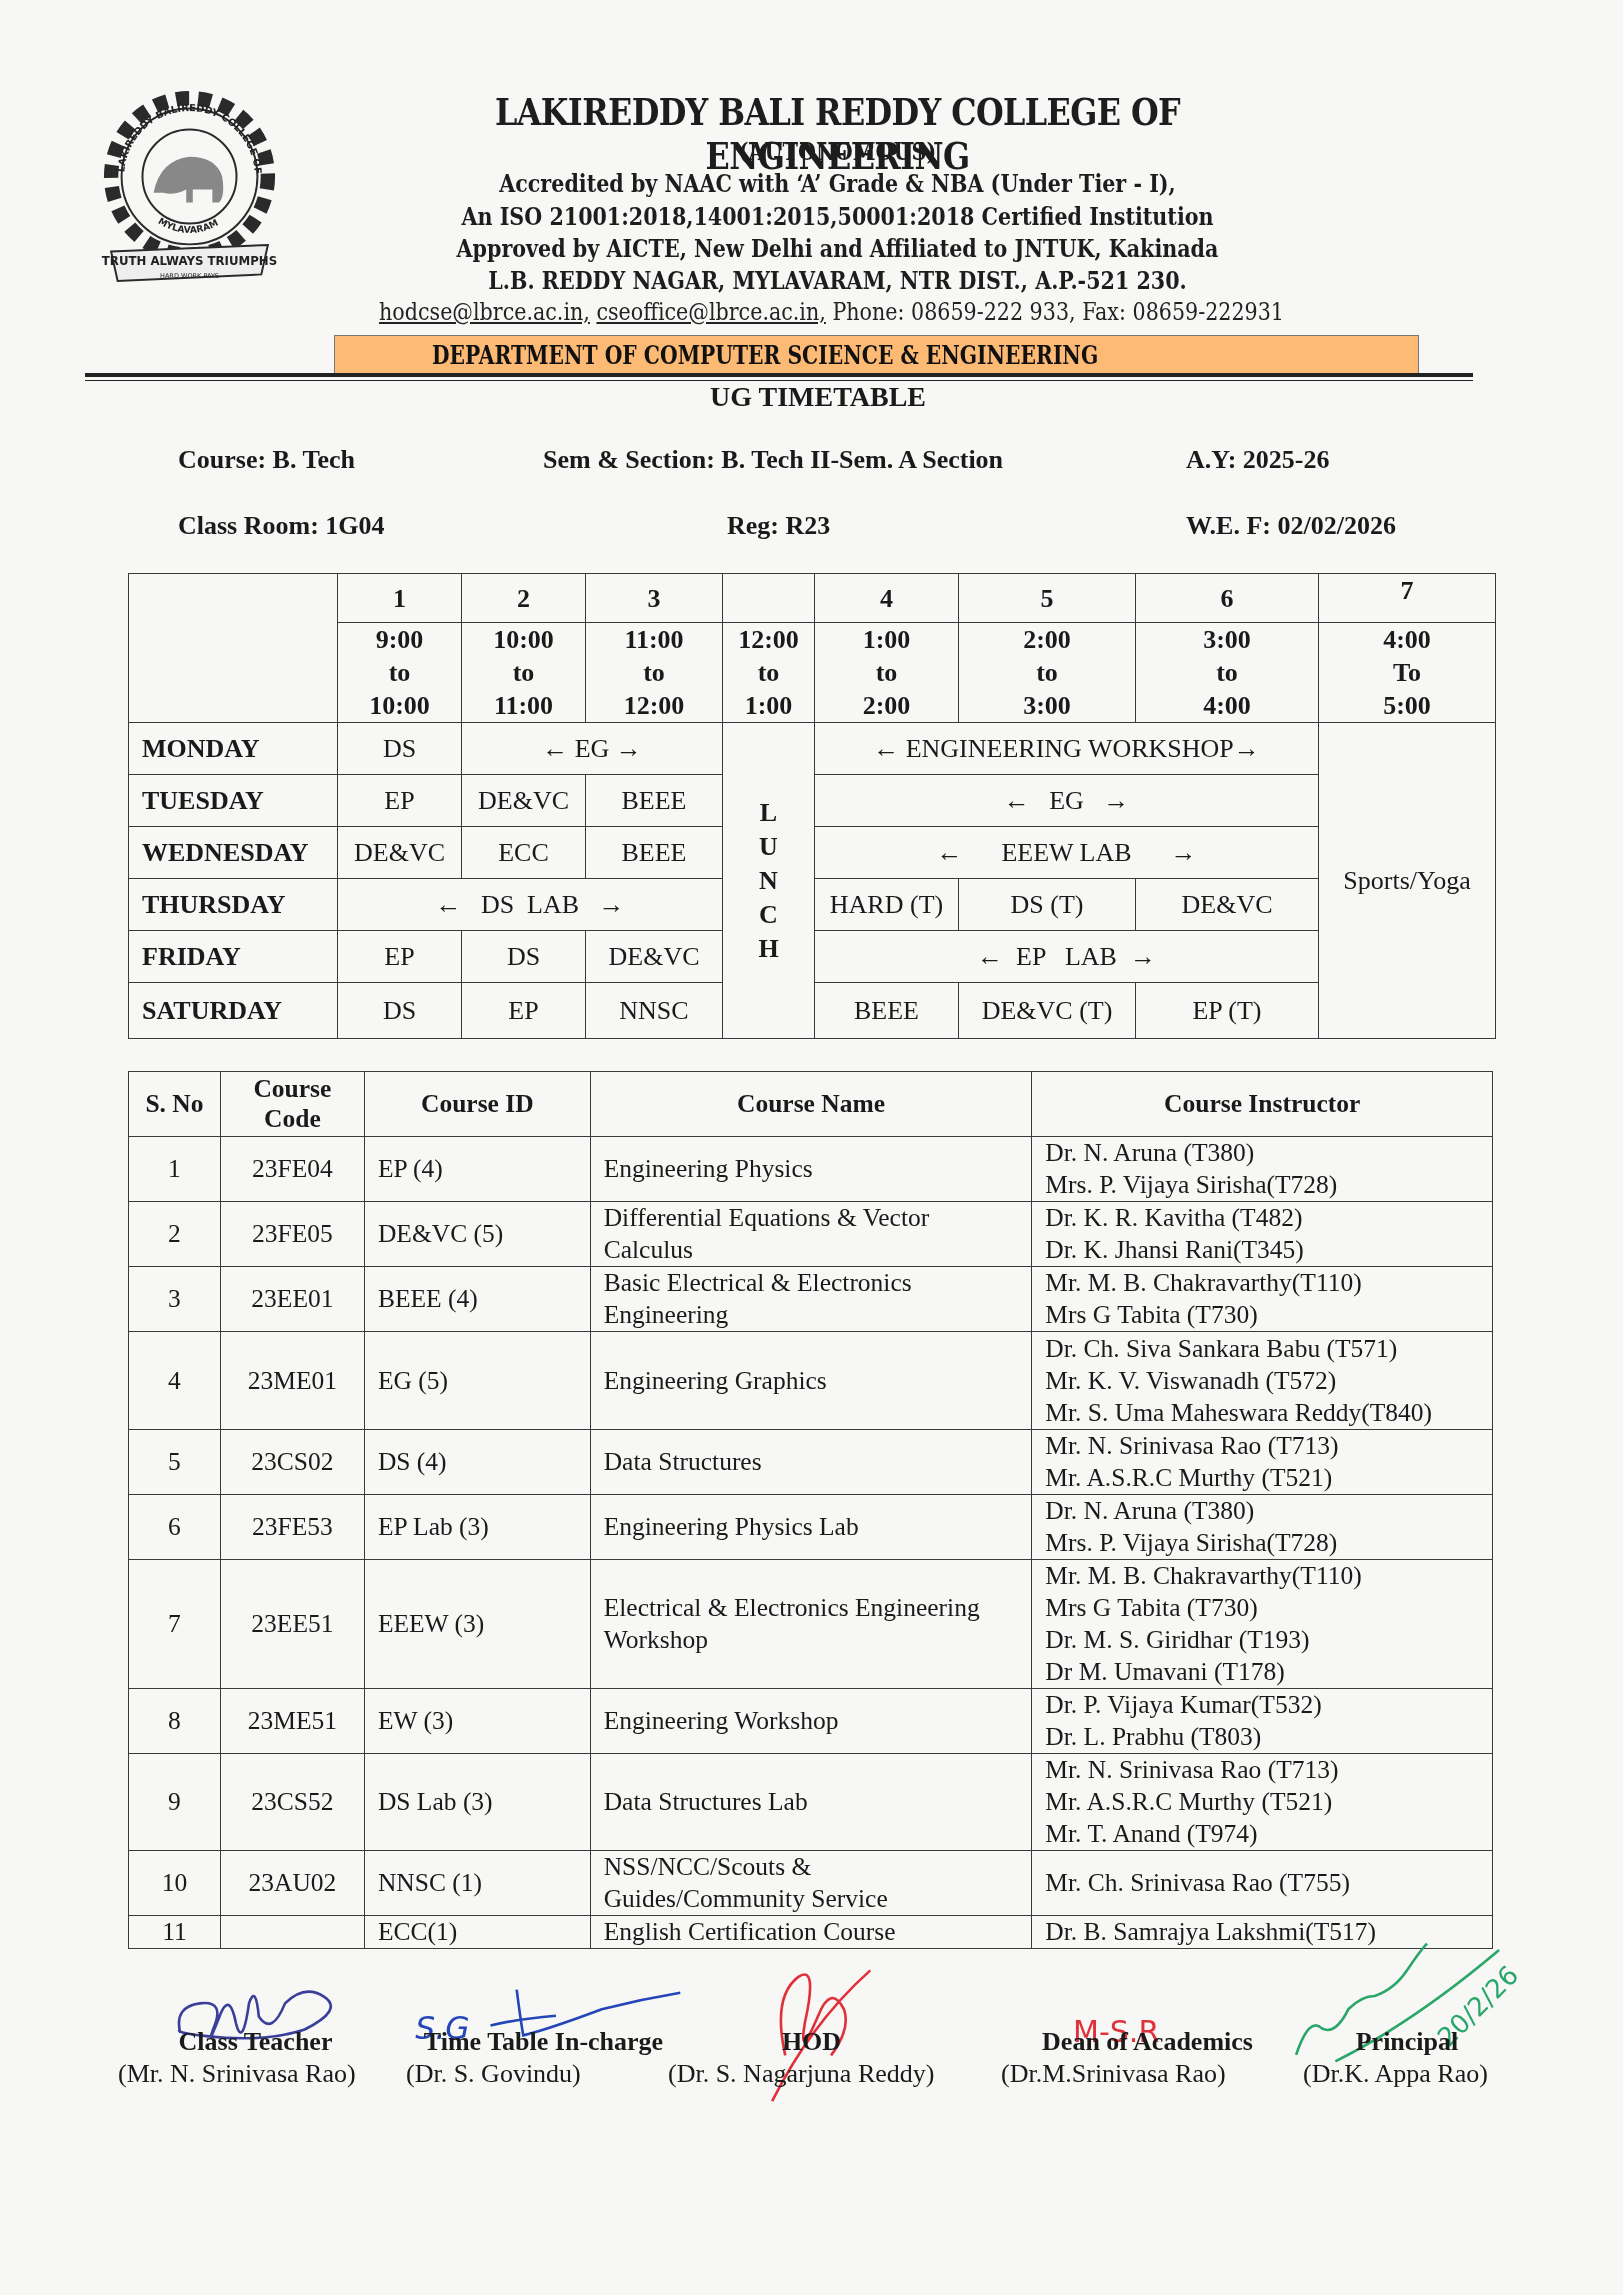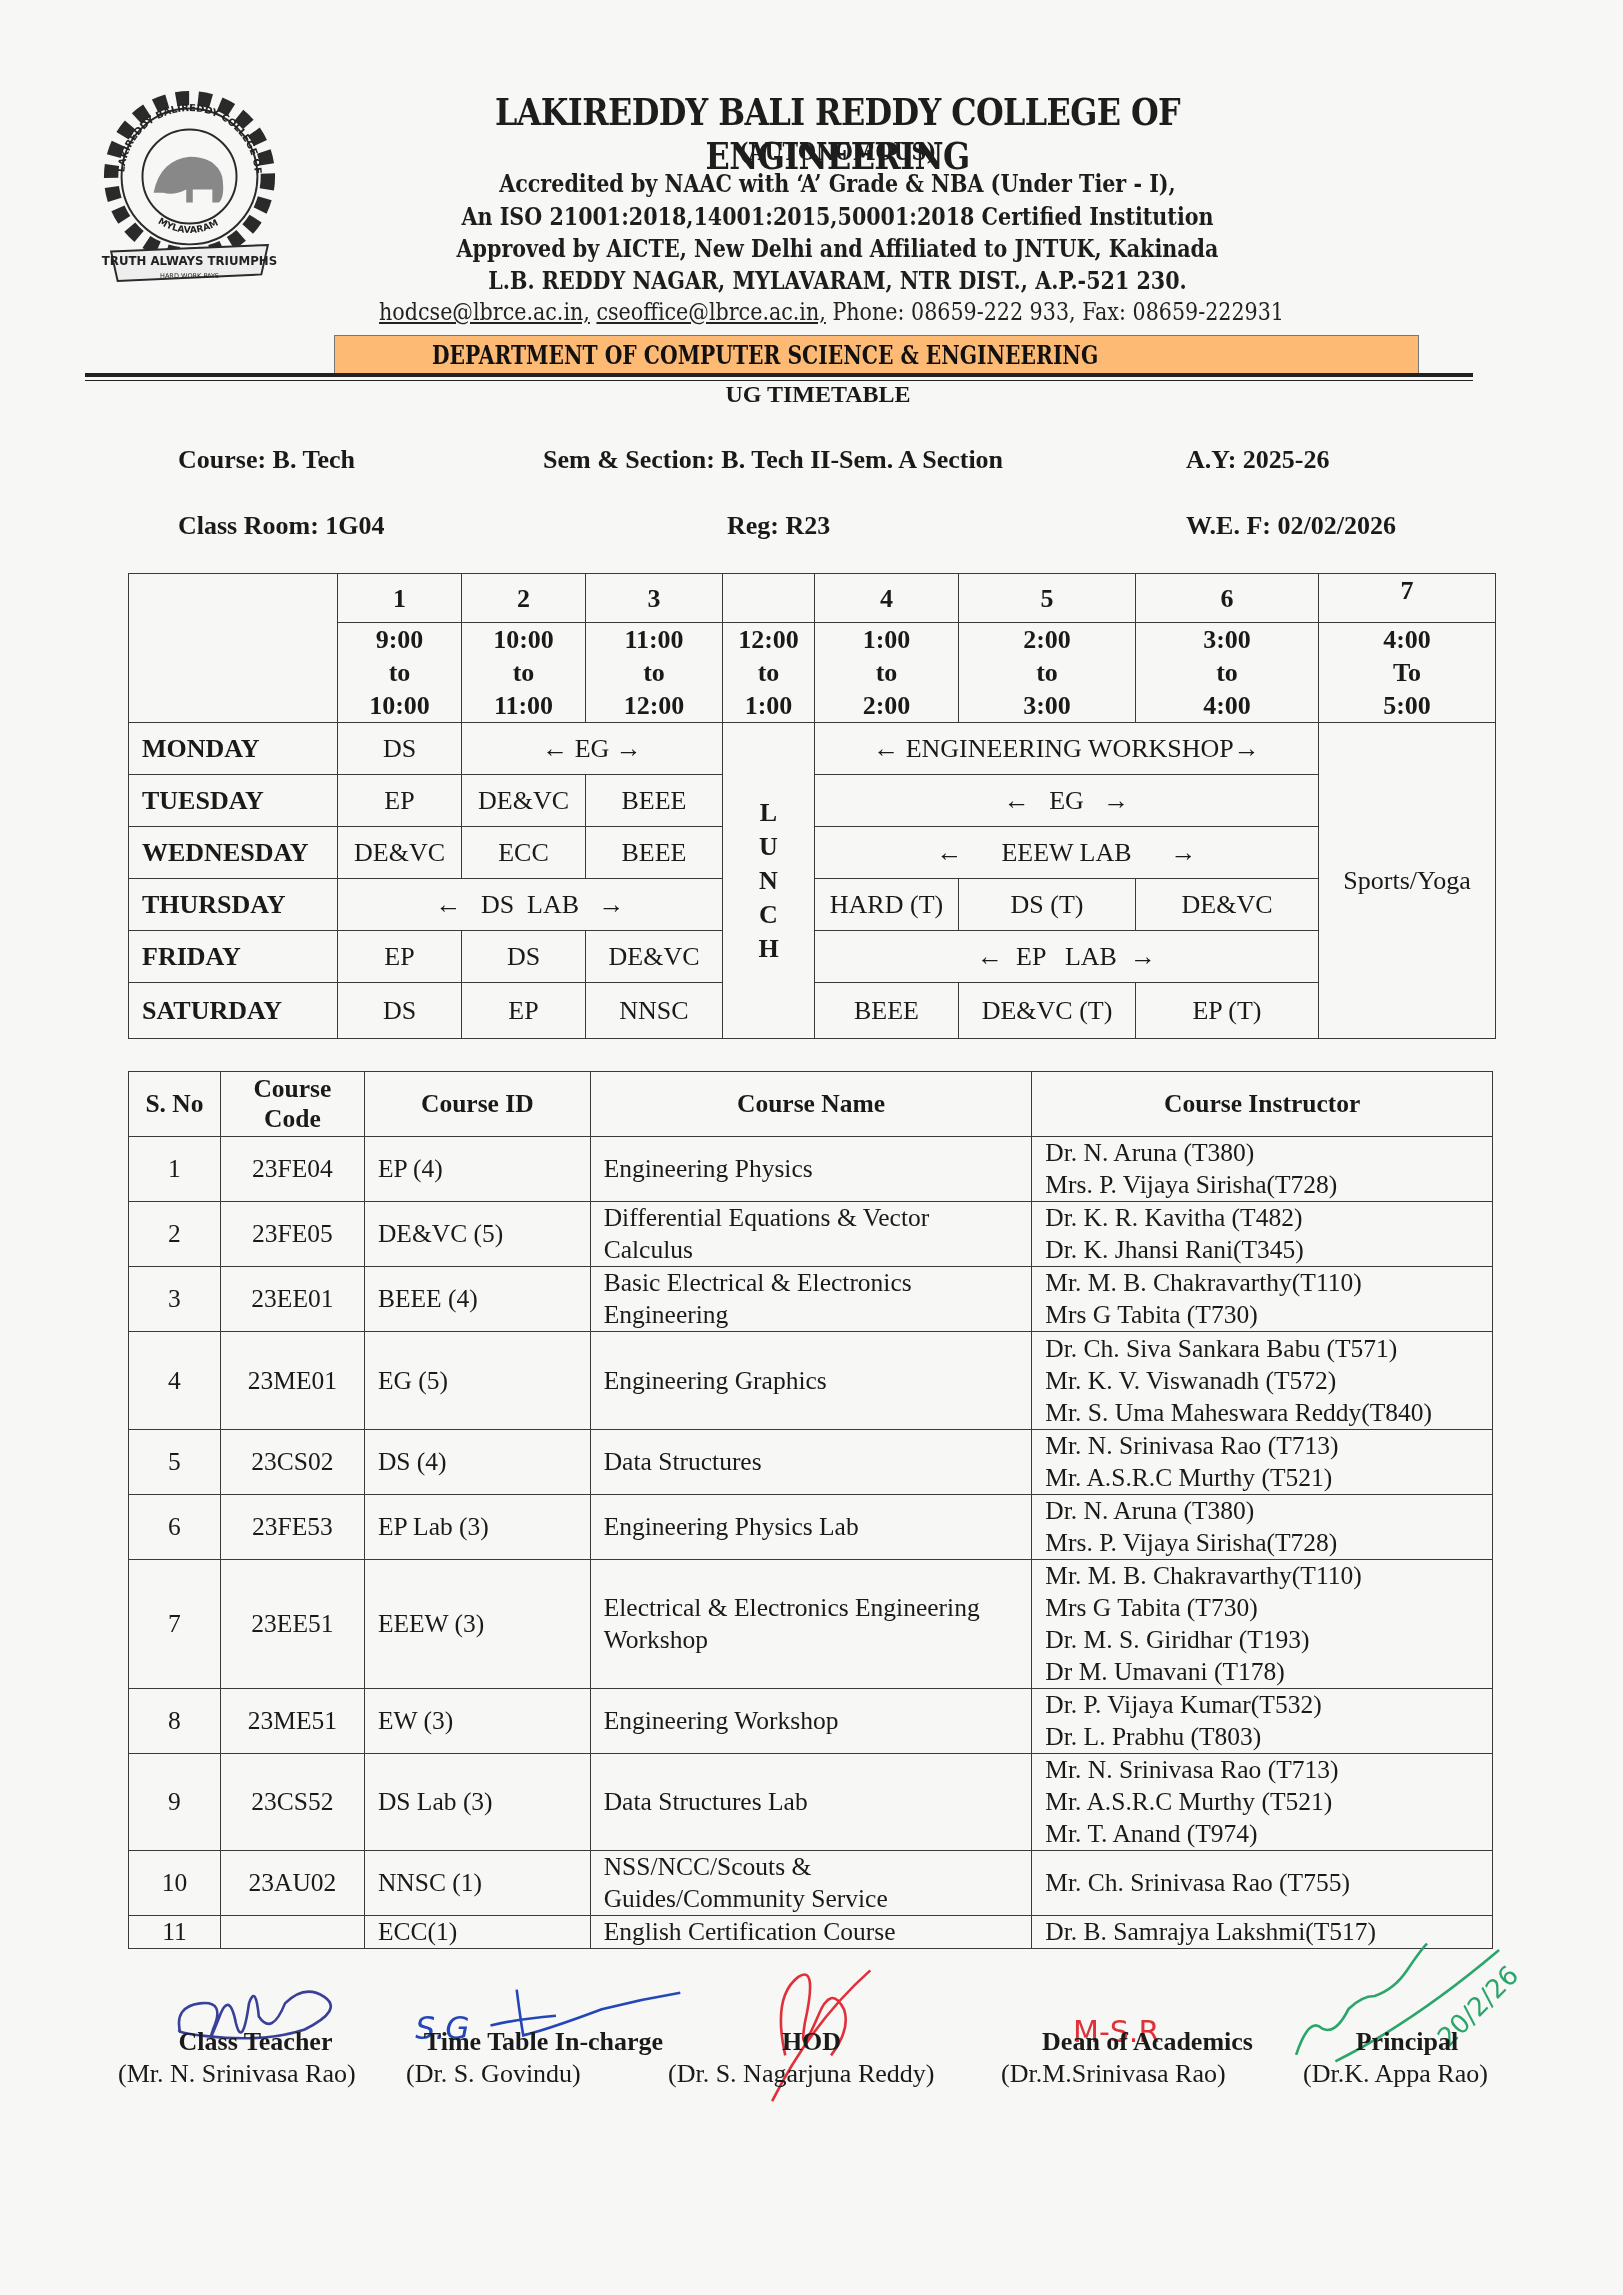--- a/index.html
+++ b/index.html
@@ -14,21 +14,21 @@
   .college-name { left:340px; top:90px; width:995px; text-align:center;
     font-family:"DejaVu Serif", serif; font-weight:bold; font-size:37px; letter-spacing:-0.7px; transform:scaleX(0.86); transform-origin:center; color:#1d1d1d; }
   .hdr-line { left:340px; width:995px; text-align:center; font-family:"DejaVu Serif", serif; font-weight:bold; font-size:24px; color:#1d1d1d; transform:scaleX(0.86); transform-origin:center; }
   .contact { left:249px; top:298px; width:1165px; text-align:center; font-family:"DejaVu Serif", serif; font-size:24px; transform:scaleX(0.86); transform-origin:center; color:#222; }
   .contact a { color:#222; text-decoration:underline; }
   .dept-banner { left:334px; top:335px; width:1083px; height:37px; background:#fdba74;
     display:flex; align-items:center; justify-content:center; border:0.7px solid #777; }
   .dept-banner span { font-family:"DejaVu Serif", serif; font-weight:bold; font-size:26px; color:#111; transform:scaleX(0.78); display:inline-block; margin-left:-223px; white-space:nowrap; }
   .rule1 { left:85px; top:373px; width:1388px; height:3.9px; background:#222; }
   .rule2 { left:85px; top:380px; width:1388px; height:1.3px; background:#222; }
-  .ug-title { left:589px; top:381px; width:458px; text-align:center; font-weight:bold; font-size:24px; }
+  .ug-title { left:589px; top:381px; width:458px; text-align:center; font-weight:bold; font-size:28px; }
   .meta { font-weight:bold; font-size:26px; }
   
   table { border-collapse:collapse; position:absolute; }
   .tt { left:128px; top:573px; width:1368px; }
   .tt td { border:1.3px solid #3a3a3a; text-align:center; font-size:26px; padding:0; vertical-align:middle; }
   .tt .day { text-align:left; padding-left:13px; font-weight:bold; }
   .tt .hd { font-weight:bold; line-height:33px; }
   .tt .lunch { font-weight:bold; line-height:34px; }
   
   .ct { left:128px; top:1071px; width:1365px; }

